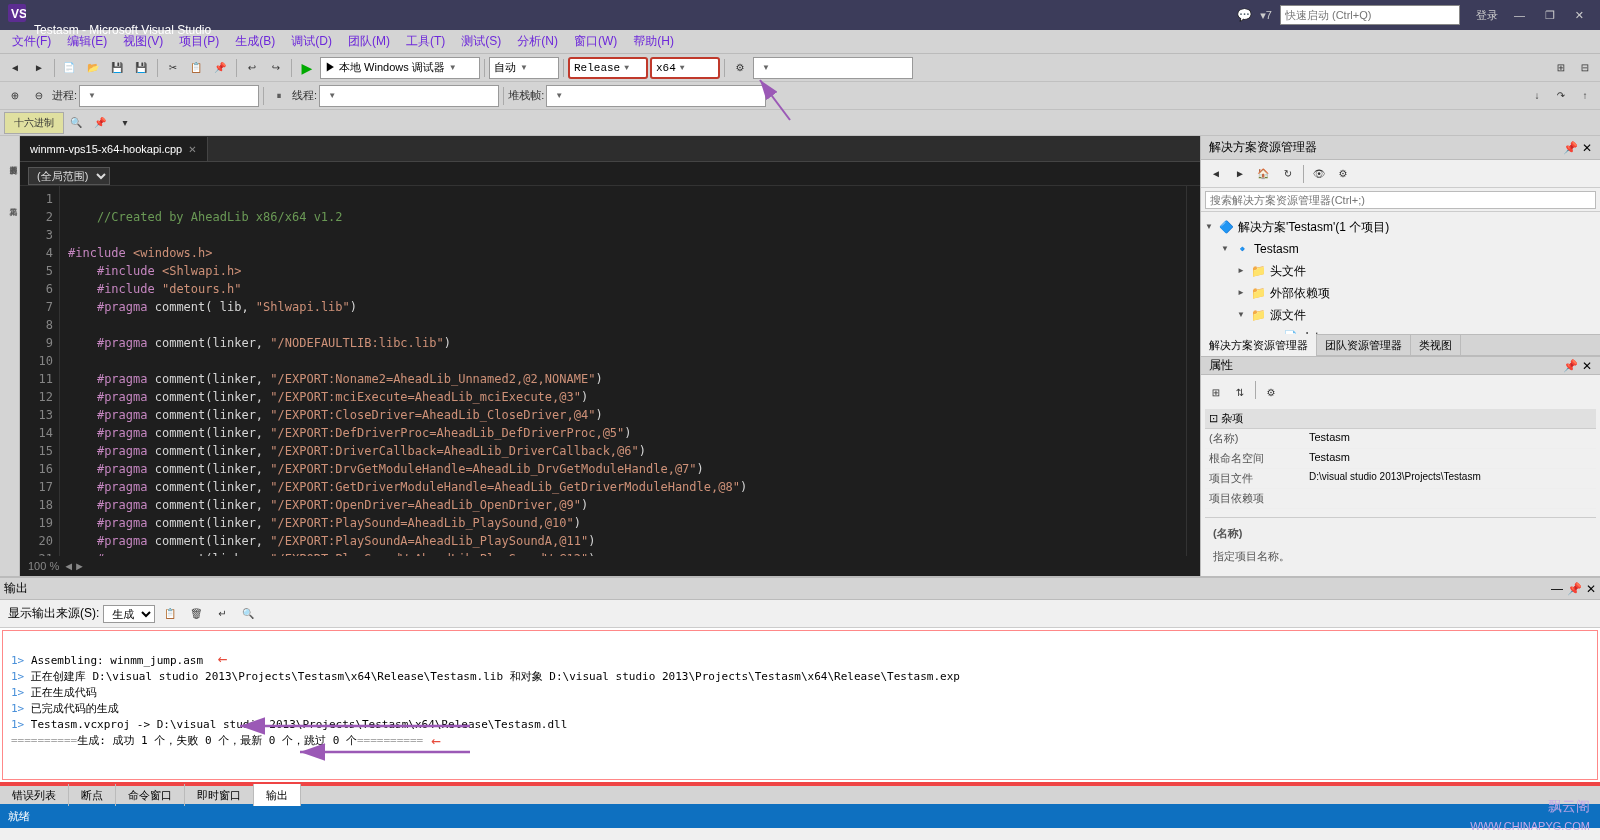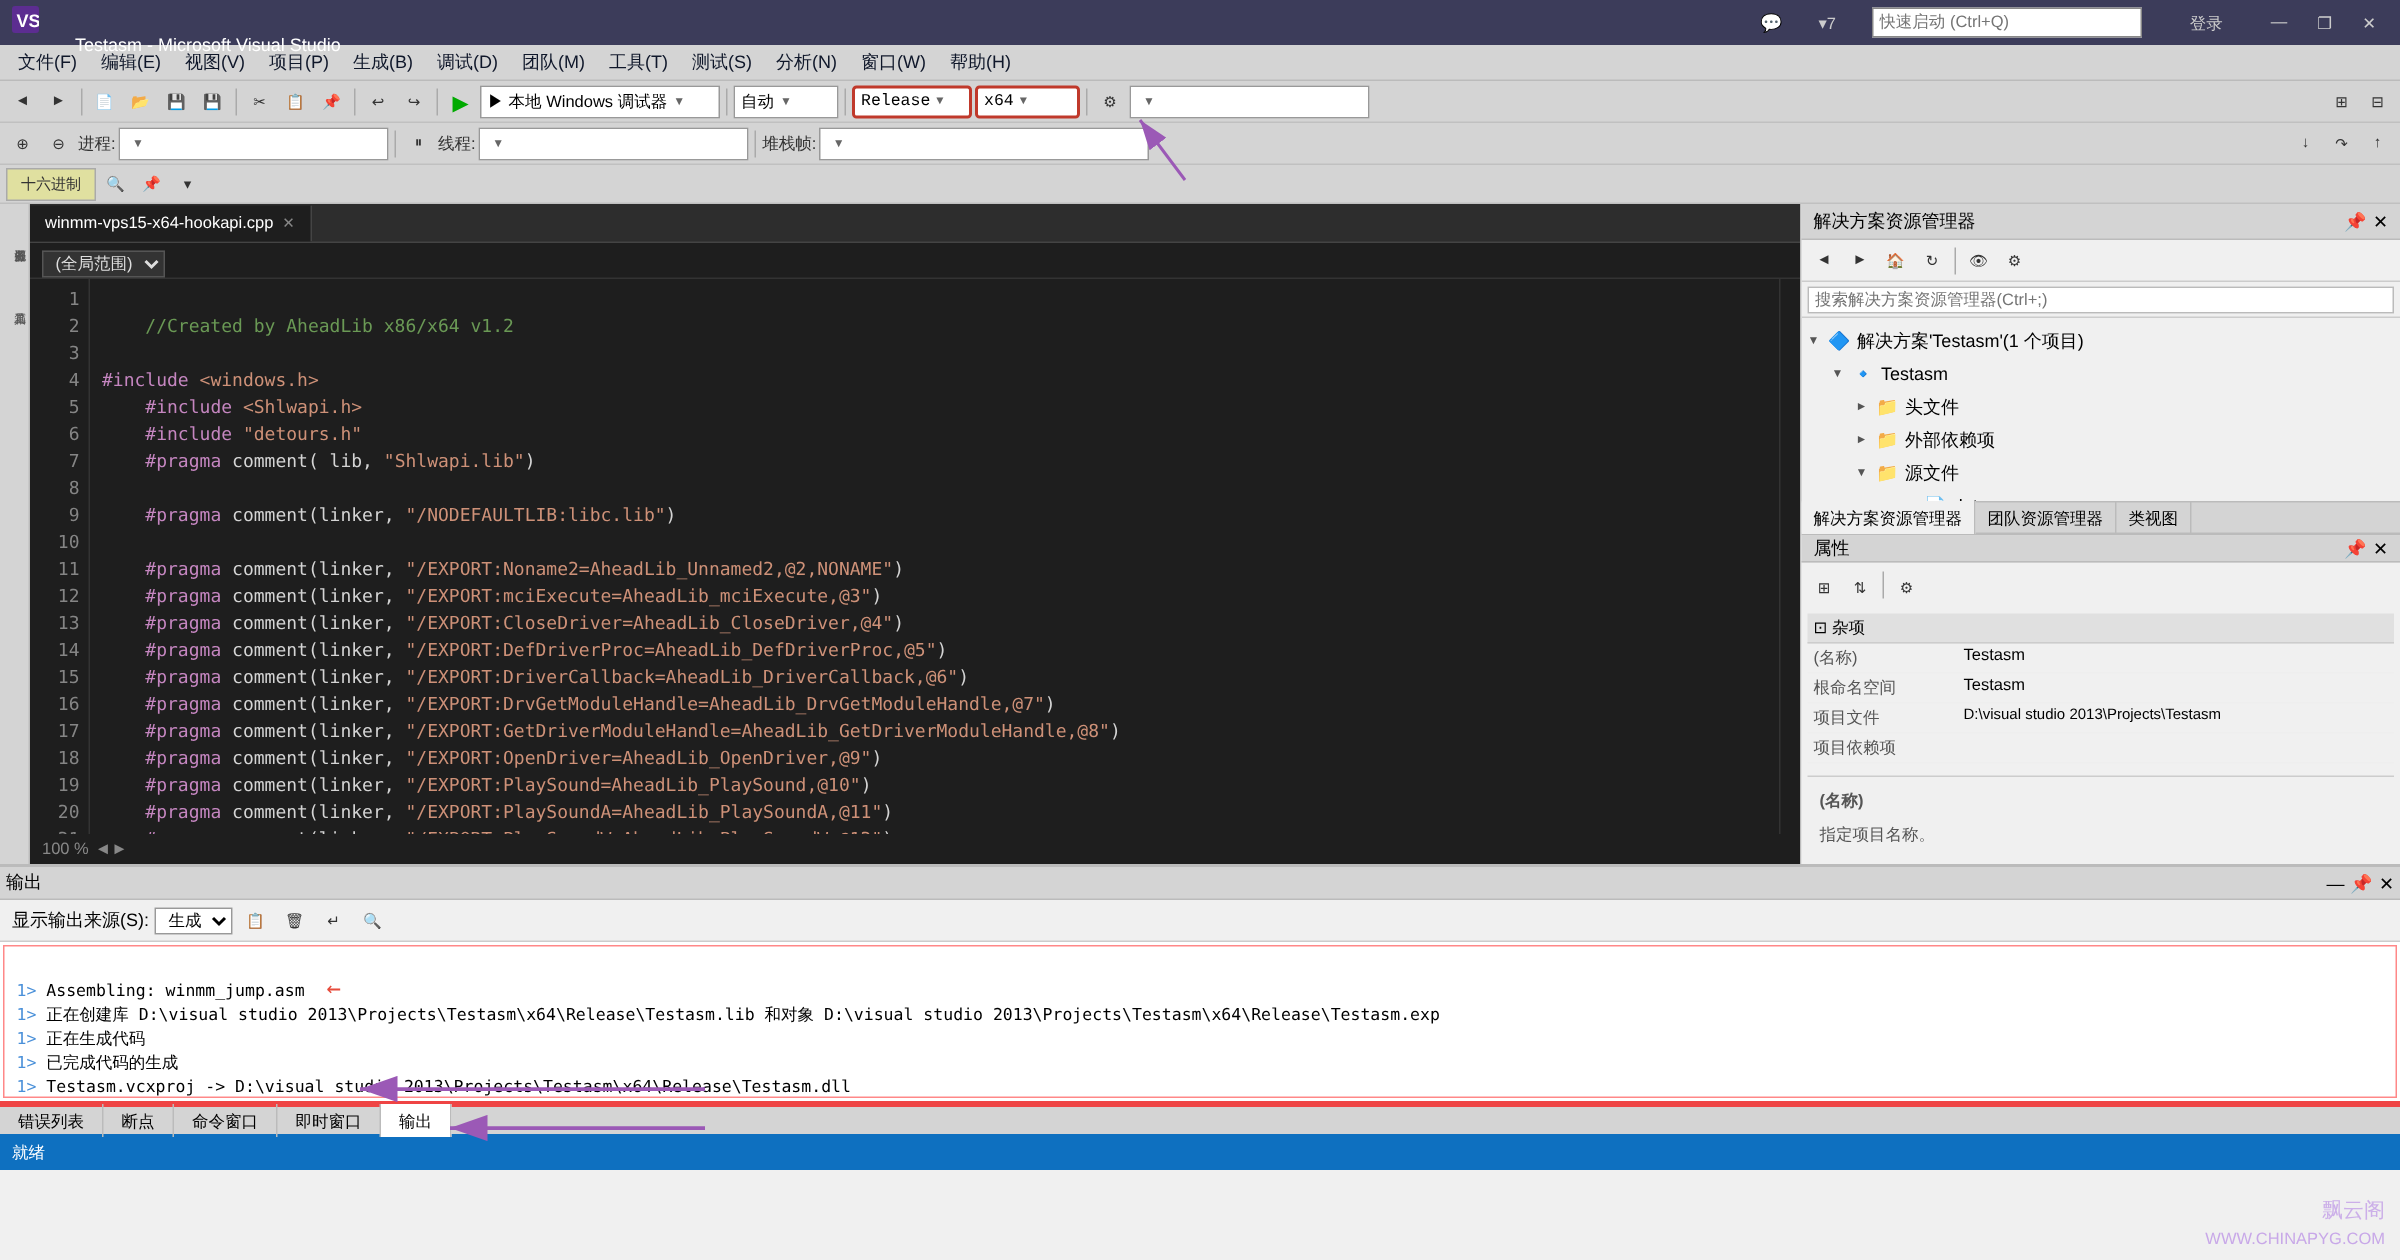--- a/index.html
+++ b/index.html
@@ -6,41 +6,41 @@
     body { font-family: 'Microsoft YaHei', 'SimHei', sans-serif; font-size: 12px; background: #f0f0f0; overflow: hidden; width: 1600px; height: 840px; }
 
     
     #title-bar {
       background: #3c3c5a;
       color: #fff;
       height: 30px;
       display: flex;
       align-items: center;
       padding: 0 8px;
-      gap: 24px;
+      gap: 8px;
     }
     #title-bar .vs-logo { color: #c088e0; font-weight: bold; font-size: 16px; }
     #title-bar .title-text { flex: 1; font-size: 12px; margin-top: 29px; }
     #title-bar .title-controls { display: flex; gap: 4px; font-size: 11px; color: #ccc; }
     #title-bar .title-controls span { padding: 2px 8px; cursor: pointer; }
 
     
     #menu-bar {
       background: #d4d4d4;
       height: 24px;
       display: flex;
       align-items: center;
       padding: 0 4px;
       border-bottom: 1px solid #bbb;
     }
     .menu-item {
       padding: 2px 8px;
       cursor: pointer;
       font-size: 12px;
-      color: #0f172a;
+      color: #6d28d9;
     }
     .toolbar-row {
       height: 28px;
       display: flex;
       align-items: center;
       padding: 2px 4px;
       gap: 2px;
       border-bottom: 1px solid #c0c0c0;
     }
     .tb-btn {
@@ -322,21 +322,21 @@
       padding: 2px 4px;
       font-size: 11px;
       border-bottom: 1px solid #eee;
     }
     .props-key { width: 100px; color: #555; }
     .props-value { flex: 1; color: #000; }
     .props-note { font-size: 11px; padding: 4px; color: #555; }
 
     
     #bottom-panel {
-      height: 180px;
+      height: 228px;
       background: #fff;
       border-top: 2px solid #bbb;
       display: flex;
       flex-direction: column;
     }
     #bottom-panel-header {
       height: 22px;
       background: #d4d4d4;
       border-bottom: 1px solid #bbb;
       display: flex;

